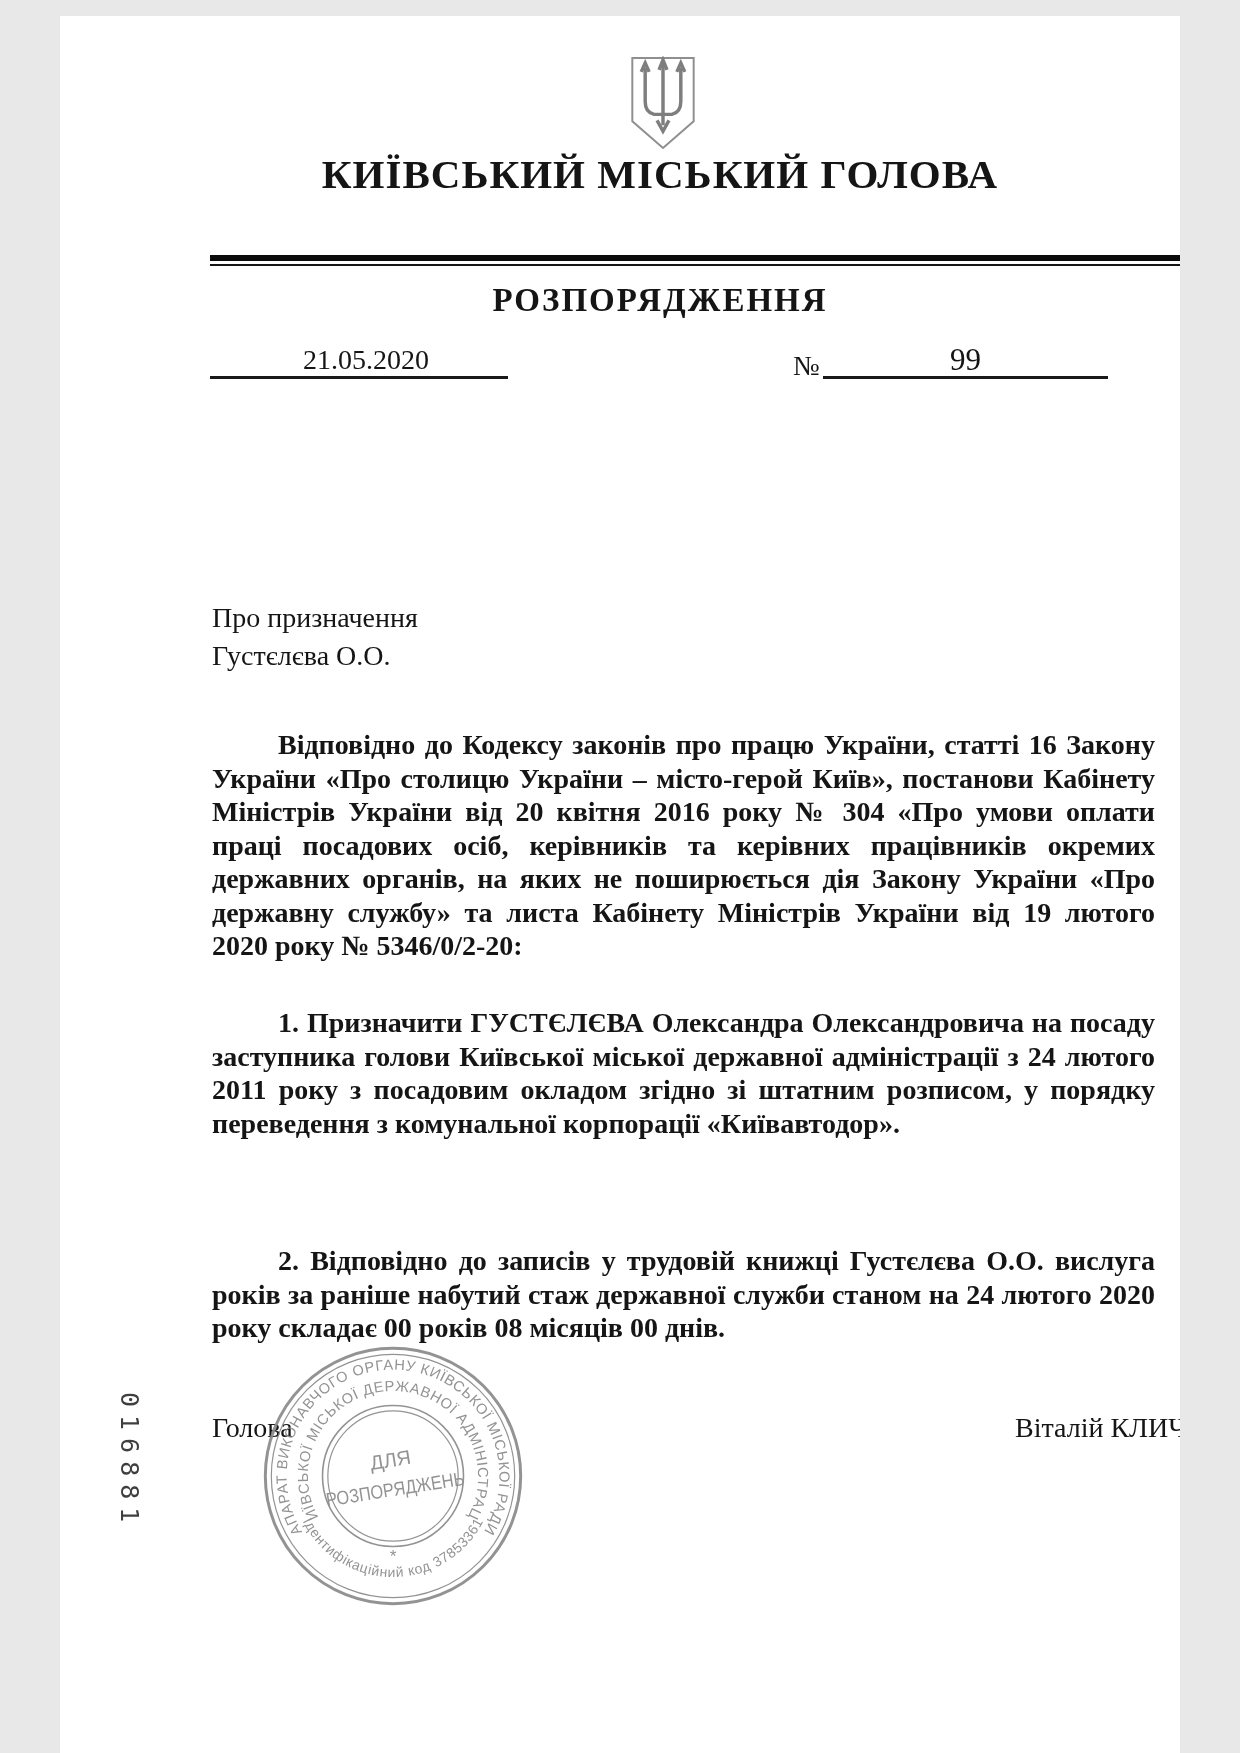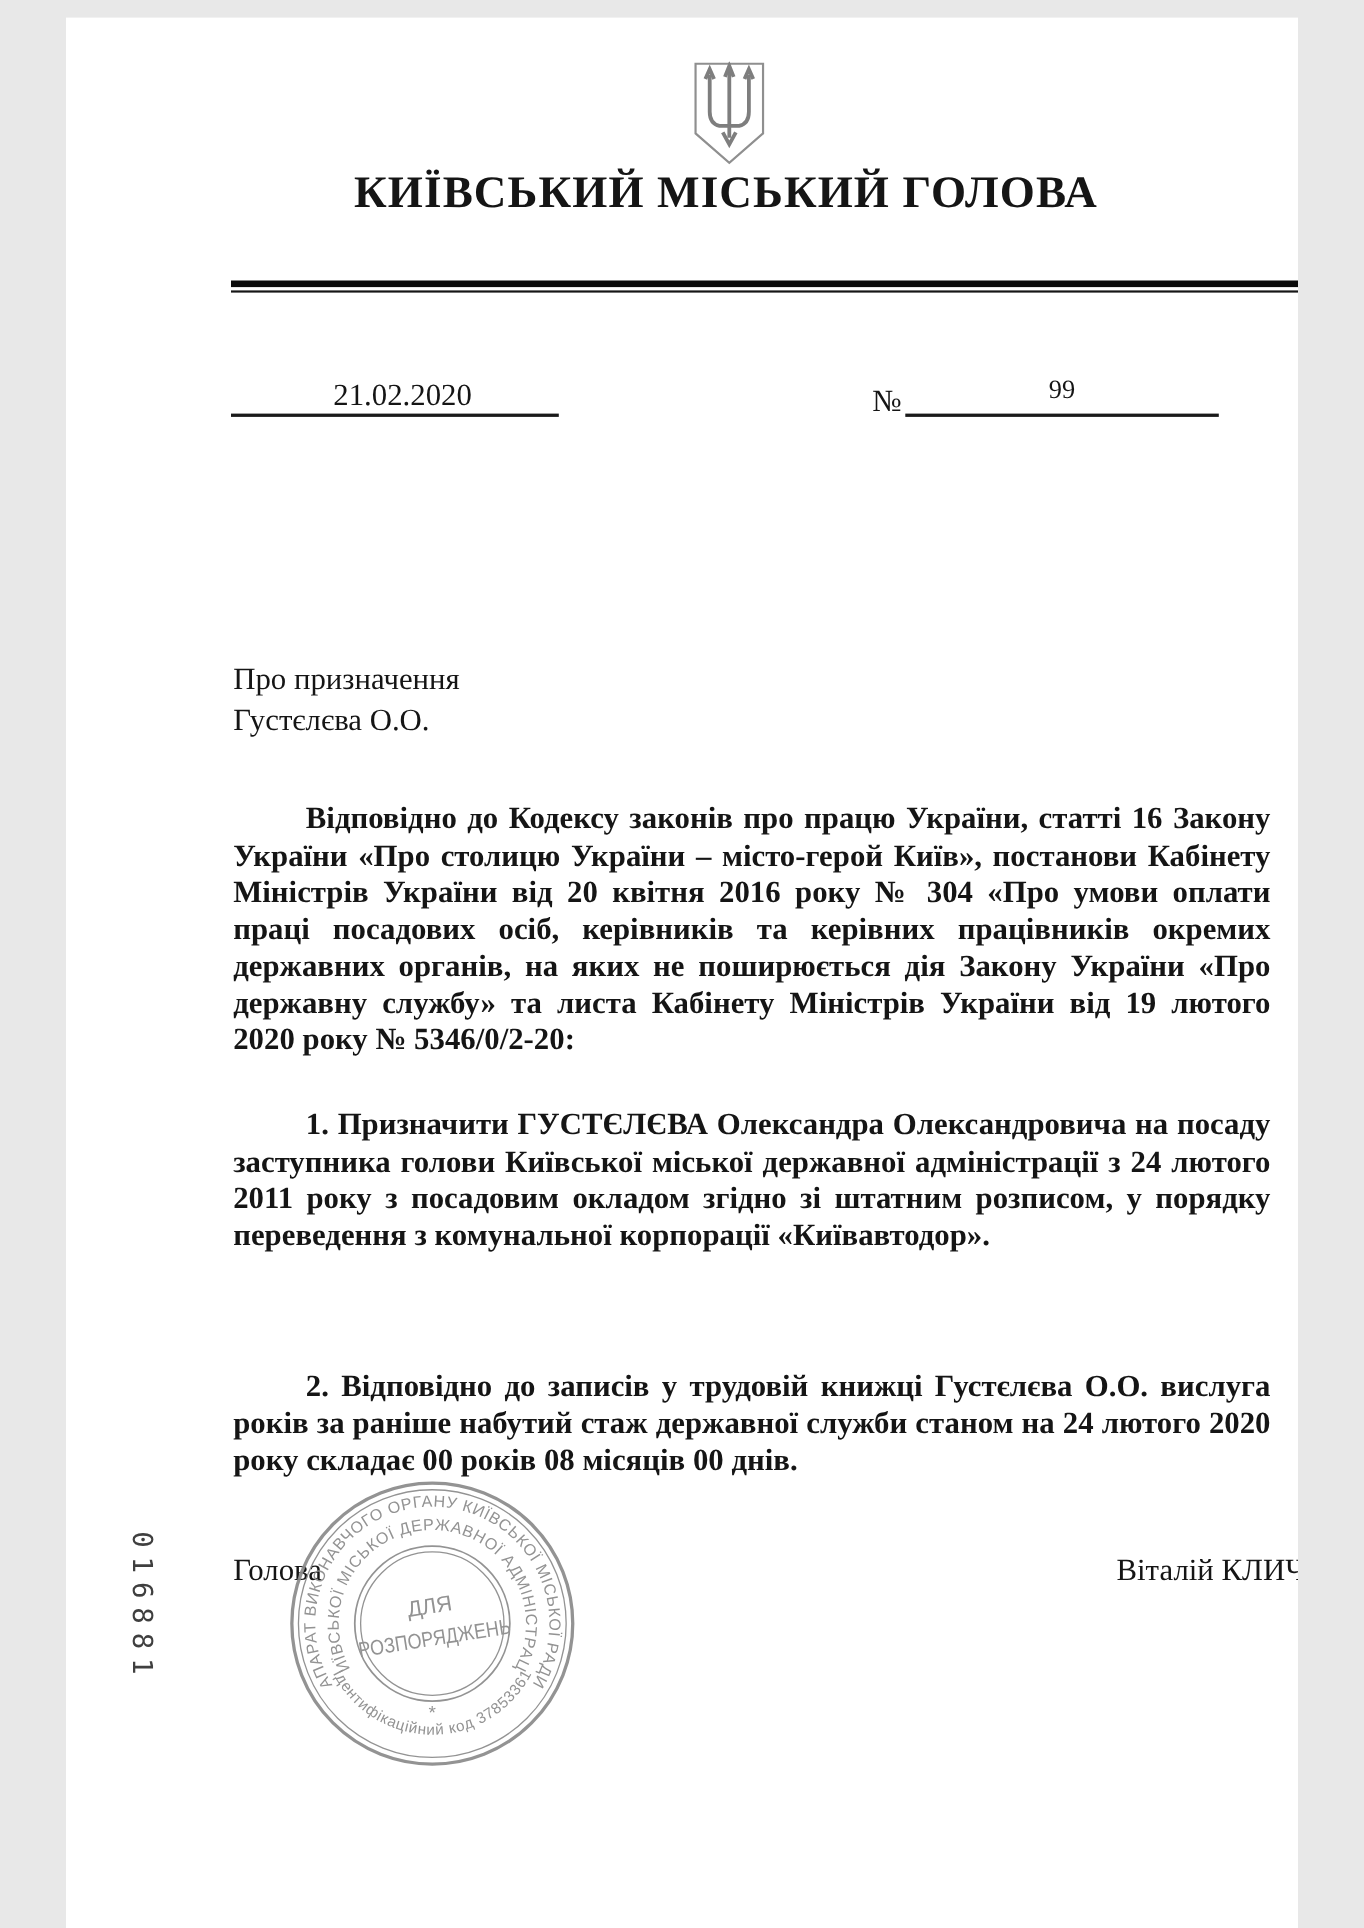--- a/index.html
+++ b/index.html
@@ -26,21 +26,21 @@
   .rule-thin{left:150px;top:248px;width:1047px;height:2px;background:#161616;}
   .doc-type{
     left:150px;top:266px;width:900px;
     text-align:center;
     font-size:33px;font-weight:bold;letter-spacing:2px;
     white-space:nowrap;
   }
   .date-value{left:243px;top:328px;font-size:28px;white-space:nowrap;}
   .date-underline{left:150px;top:360px;width:298px;height:0;border-top:3px solid #1a1a1a;}
   .no-label{left:733px;top:334px;font-size:28px;}
-  .no-value{left:763px;top:326px;width:285px;text-align:center;font-size:24px;}
+  .no-value{left:763px;top:326px;width:285px;text-align:center;font-size:31px;}
   .no-underline{left:763px;top:360px;width:285px;height:0;border-top:3px solid #1a1a1a;}
   
   .subject{left:152px;top:583px;font-size:28px;line-height:38px;white-space:nowrap;}
   .para{
     left:152px;width:943px;
     font-size:28px;line-height:33.5px;
     text-align:justify;text-indent:66px;font-weight:bold;
   }
   .para1{top:712px;}
   .para2{top:990px;}
@@ -76,22 +76,23 @@
       <path d="M29,14 L33,4 L37,14"></path>
       <path d="M47,16 L51,7 L55,16"></path>
     </g>
   </svg>
 
   <div class="abs org-title">КИЇВСЬКИЙ МІСЬКИЙ ГОЛОВА</div>
 
   <div class="abs rule-thick"></div>
   <div class="abs rule-thin"></div>
 
+  <div class="abs doc-type">РОЗПОРЯДЖЕННЯ</div>
 
-  <div class="abs date-value">21.02.2020</div>
+  <div class="abs date-value">21.05.2020</div>
   <div class="abs date-underline"></div>
   <div class="abs no-label">№</div>
   <div class="abs no-value">99</div>
   <div class="abs no-underline"></div>
 
   <div class="abs subject">
     <div>Про призначення</div>
     <div>Густєлєва О.О.</div>
   </div>
 

